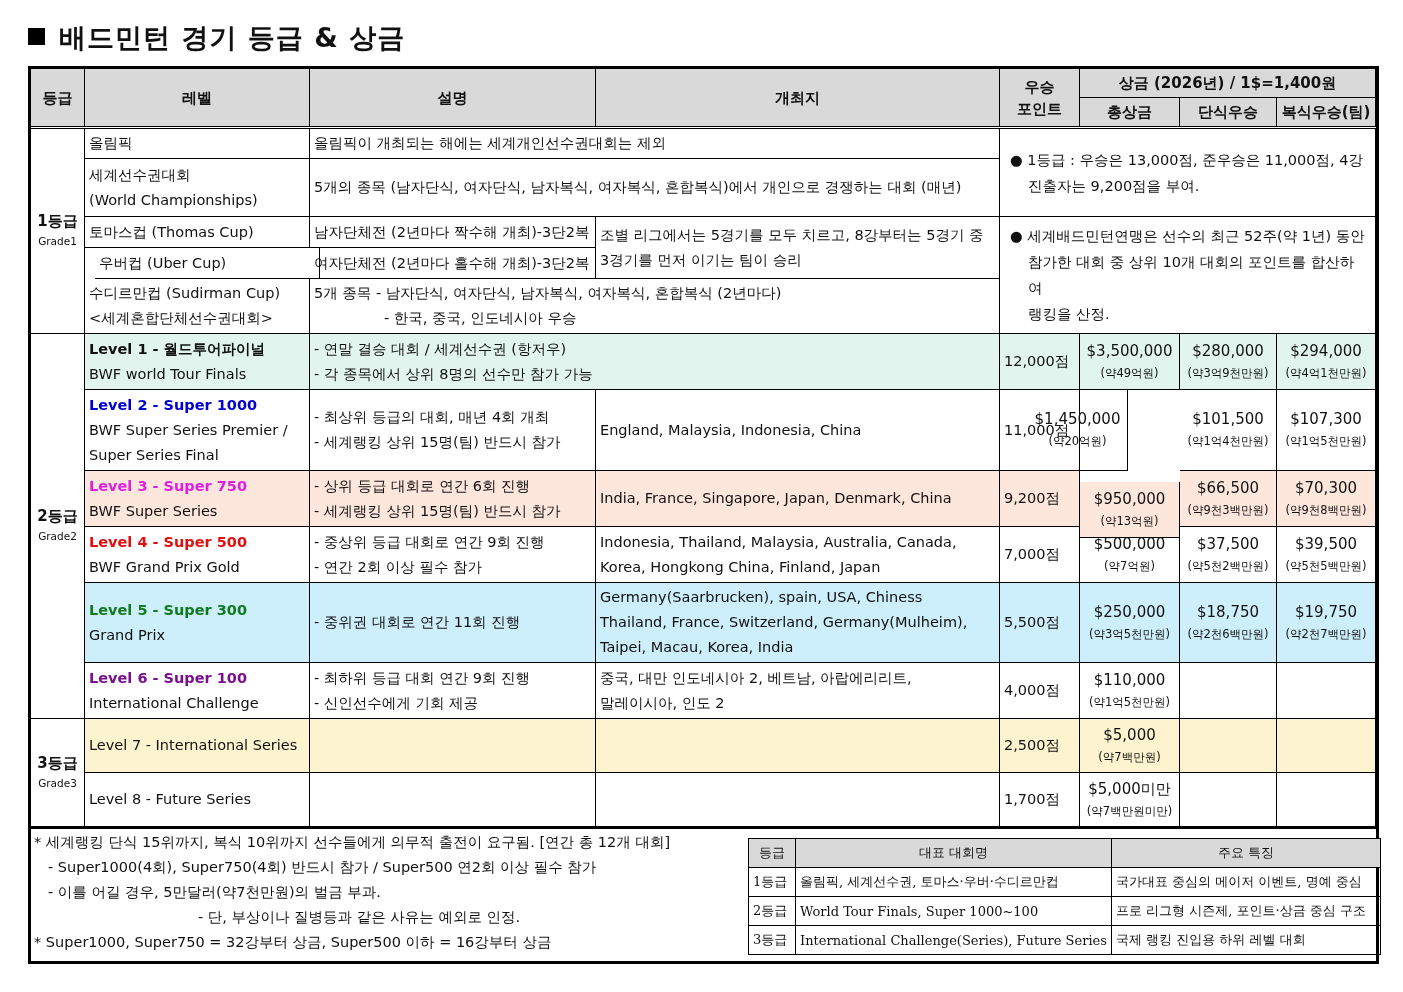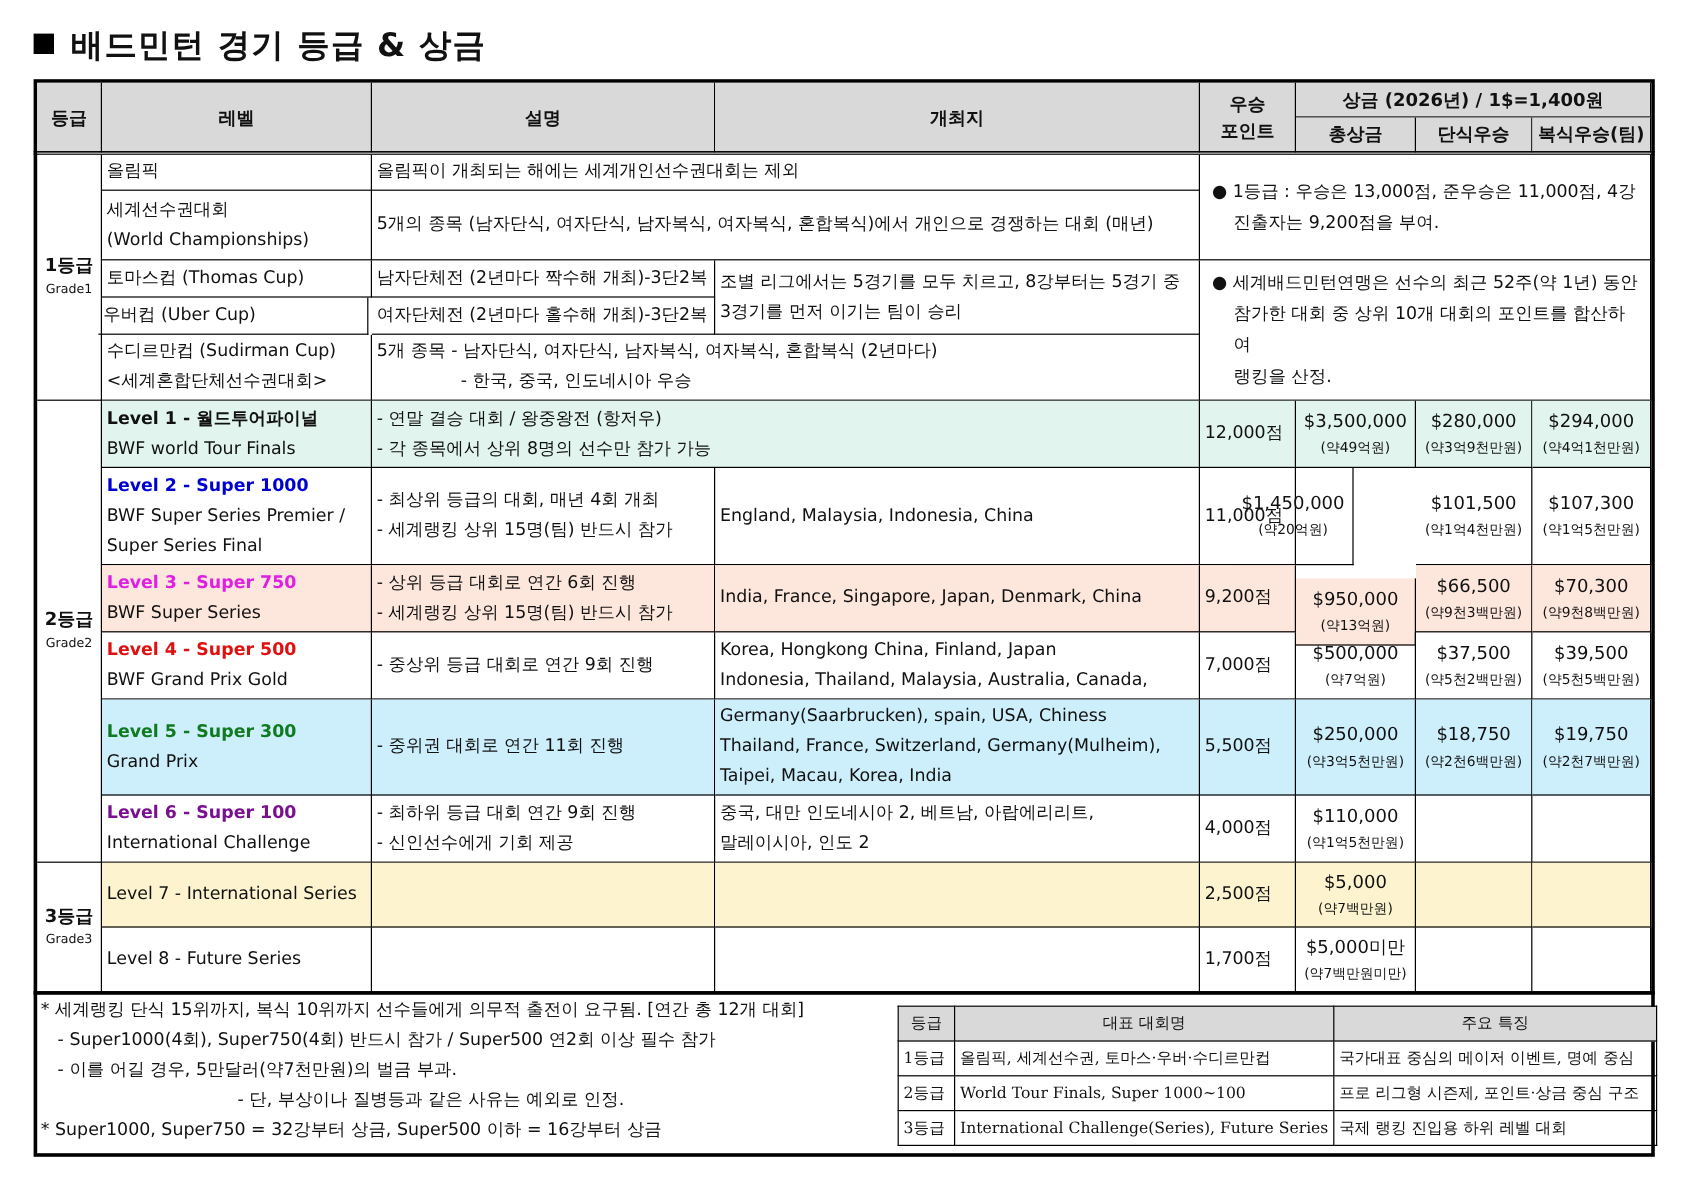--- a/index.html
+++ b/index.html
@@ -84,21 +84,21 @@
 <div class="c" style="left:310px;top:159px;width:690px;height:58px;">
     <span>5개의 종목 (남자단식, 여자단식, 남자복식, 여자복식, 혼합복식)에서 개인으로 경쟁하는 대회 (매년)</span>
   </div>
 
 <div class="c" style="left:85px;top:217px;width:225px;height:31px;">
     <span>토마스컵 (Thomas Cup)</span>
   </div>
 <div class="c" style="left:310px;top:217px;width:286px;height:31px;">
     <span>남자단체전 (2년마다 짝수해 개최)-3단2복</span>
   </div>
-<div class="c" style="left:82px;top:248px;width:225px;height:31px;">
+<div class="c" style="left:95px;top:248px;width:225px;height:31px;">
     <span>우버컵 (Uber Cup)</span>
   </div>
 <div class="c" style="left:310px;top:248px;width:286px;height:31px;">
     <span>여자단체전 (2년마다 홀수해 개최)-3단2복</span>
   </div>
 <div class="c" style="left:596px;top:217px;width:404px;height:62px;">
     <span>조별 리그에서는 5경기를 모두 치르고, 8강부터는 5경기 중</span>
     <span>3경기를 먼저 이기는 팀이 승리</span>
   </div>
 
@@ -124,21 +124,21 @@
 <div class="c grade" style="left:31px;top:334px;width:54px;height:385px;">
     <span>2등급</span>
     <small>Grade2</small>
   </div>
 
 <div class="c bg-mint" style="left:85px;top:334px;width:225px;height:56px;">
     <span class="bl">Level 1 - 월드투어파이널</span>
     <span>BWF world Tour Finals</span>
   </div>
 <div class="c bg-mint" style="left:310px;top:334px;width:690px;height:56px;">
-    <span>- 연말 결승 대회 / 왕중왕전 (항저우)</span>
+    <span>- 연말 결승 대회 / 세계선수권 (항저우)</span>
     <span>- 각 종목에서 상위 8명의 선수만 참가 가능</span>
   </div>
 <div class="c rt bg-mint" style="left:1000px;top:334px;width:80px;height:56px;">
     <span>12,000점</span>
   </div>
 <div class="c prize bg-mint" style="left:1080px;top:334px;width:100px;height:56px;">
     <span class="usd">$3,500,000</span>
     <span class="krw">(약49억원)</span>
   </div>
 <div class="c prize bg-mint" style="left:1180px;top:334px;width:97px;height:56px;">
@@ -204,24 +204,25 @@
     <span class="usd">$70,300</span>
     <span class="krw">(약9천8백만원)</span>
   </div>
 
 <div class="c" style="left:85px;top:527px;width:225px;height:56px;">
     <span class="bl" style="color:#e01010;">Level 4 - Super 500</span>
     <span>BWF Grand Prix Gold</span>
   </div>
 <div class="c" style="left:310px;top:527px;width:286px;height:56px;">
     <span>- 중상위 등급 대회로 연간 9회 진행</span>
+    <span>- 연간 2회 이상 필수 참가</span>
   </div>
 <div class="c" style="left:596px;top:527px;width:404px;height:56px;">
+    <span>Indonesia, Thailand, Malaysia, Australia, Canada,</span>
     <span>Korea, Hongkong China, Finland, Japan</span>
-    <span>Indonesia, Thailand, Malaysia, Australia, Canada,</span>
   </div>
 <div class="c rt" style="left:1000px;top:527px;width:80px;height:56px;">
     <span>7,000점</span>
   </div>
 <div class="c prize" style="left:1080px;top:527px;width:100px;height:56px;">
     <span class="usd">$500,000</span>
     <span class="krw">(약7억원)</span>
   </div>
 <div class="c prize" style="left:1180px;top:527px;width:97px;height:56px;">
     <span class="usd">$37,500</span>

